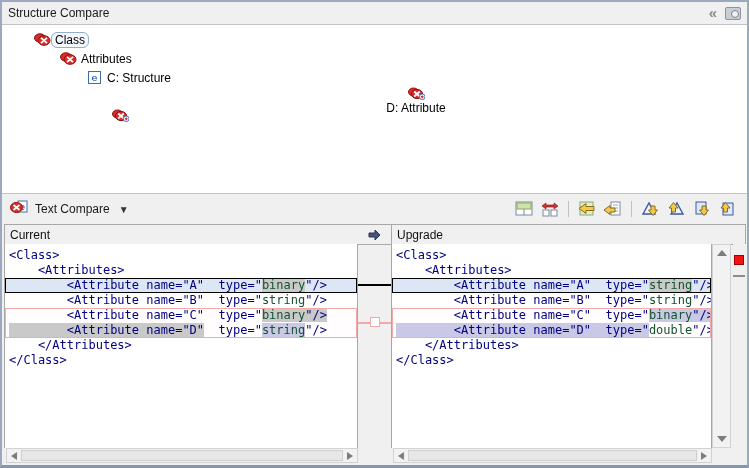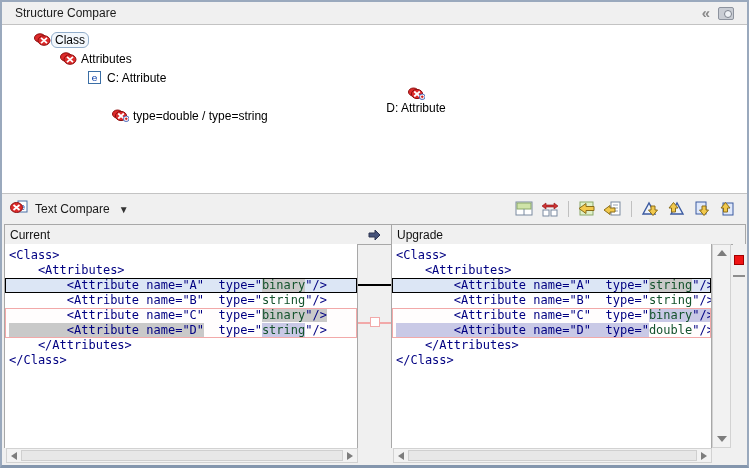--- a/index.html
+++ b/index.html
@@ -2,21 +2,21 @@
 <html><head>
 <meta charset="utf-8">
 <style>
   html,body{margin:0;padding:0;background:#ffffff;}
   *{box-sizing:border-box;}
   .win{position:relative;width:749px;height:468px;background:#f0f0f0;
        border:2px solid #9aa9bd;border-bottom:3px solid #8496ad;
        font-family:"Liberation Sans",sans-serif;overflow:hidden;}
   
   .sc-header{position:absolute;left:0;top:0;width:745px;height:22px;
-             display:flex;align-items:center;padding:0 13px;background:#f0f0f0;border-radius:8px;}
+             display:flex;align-items:center;padding:0 6px;background:#f0f0f0;border-radius:8px;}
   .sc-title{font-size:12px;color:#1a1a1a;}
   .sc-actions{margin-left:auto;display:flex;align-items:center;gap:8px;}
   .collapse-btn{font-size:15px;font-weight:bold;color:#8a8a8a;line-height:14px;cursor:default;}
   .cam{width:16px;height:13px;position:relative;background:#c9cdd4;border:1px solid #8d939e;border-radius:2px;}
   .cam:before{content:"";position:absolute;left:5px;top:2px;width:6px;height:6px;border-radius:50%;
               background:#eef1f5;border:1px solid #7d838e;}
   .tree{position:absolute;left:0;top:22px;width:745px;height:170px;background:#ffffff;
         border-top:1px solid #c3c3c3;border-bottom:1px solid #c3c3c3;padding-top:5px;}
   .trow{height:19px;display:flex;align-items:center;}
   .trow .ticon{display:flex;width:18px;justify-content:center;flex:none;}
@@ -107,21 +107,21 @@
         </span>
         <span class="lbl">Attributes</span>
       </div>
       <div class="trow" style="padding-left: 83px;">
         <span class="ticon">
           <svg width="13" height="13" viewBox="0 0 13 13">
             <rect x="0.5" y="0.5" width="12" height="12" fill="#ffffff" stroke="#3a6ea5"></rect>
             <text x="6.5" y="10" font-size="10" fill="#1144aa" text-anchor="middle" font-family="DejaVu Serif,serif">e</text>
           </svg>
         </span>
-        <span class="lbl">C: Attribute</span>
+        <span class="lbl">C: Structure</span>
       </div>
       <div class="trow" style="padding-left: 83px; flex-direction: column;">
         <span class="ticon">
           <svg width="17" height="13" viewBox="0 0 17 13">
             <ellipse cx="5.5" cy="5" rx="5" ry="4" fill="#dd2a2a" stroke="#8d0f0f"></ellipse>
             <ellipse cx="9" cy="7" rx="5.6" ry="4.6" fill="#dd2a2a" stroke="#8d0f0f"></ellipse>
             <path d="M6.2,4.5 L11.8,9.5 M11.8,4.5 L6.2,9.5" stroke="#ffffff" stroke-width="1.7"></path>
             <circle cx="14.2" cy="9.8" r="2.8" fill="#ffffff" stroke="#2a4fae" stroke-width="0.8"></circle>
             <path d="M12.8,9.8 H15.6 M14.2,8.4 V11.2" stroke="#cc1414" stroke-width="1.1"></path>
           </svg>
@@ -131,21 +131,20 @@
       <div class="trow" style="padding-left: 109px;">
         <span class="ticon">
           <svg width="17" height="13" viewBox="0 0 17 13">
             <ellipse cx="5.5" cy="5" rx="5" ry="4" fill="#dd2a2a" stroke="#8d0f0f"></ellipse>
             <ellipse cx="9" cy="7" rx="5.6" ry="4.6" fill="#dd2a2a" stroke="#8d0f0f"></ellipse>
             <path d="M6.2,4.5 L11.8,9.5 M11.8,4.5 L6.2,9.5" stroke="#ffffff" stroke-width="1.7"></path>
             <circle cx="14.2" cy="9.8" r="2.8" fill="#ffffff" stroke="#2a4fae" stroke-width="0.8"></circle>
             <path d="M12.8,9.8 H15.6 M14.2,8.4 V11.2" stroke="#cc1414" stroke-width="1.1"></path>
           </svg>
         </span>
-        <span class="lbl">type=double / type=string</span>
       </div>
     </div>
 
   <div class="tc-header">
     <span>
       <svg width="18" height="14" viewBox="0 0 18 14">
         <rect x="8" y="1" width="9" height="11" fill="#ffffff" stroke="#4a6fa5"></rect>
         <text x="12.5" y="10" font-size="9" fill="#1144aa" text-anchor="middle" font-family="DejaVu Serif,serif">e</text>
         <ellipse cx="6.5" cy="7.5" rx="6" ry="5" fill="#dd2a2a" stroke="#8d0f0f"></ellipse>
         <path d="M3.5,5 L9.5,10 M9.5,5 L3.5,10" stroke="#ffffff" stroke-width="1.8"></path>

